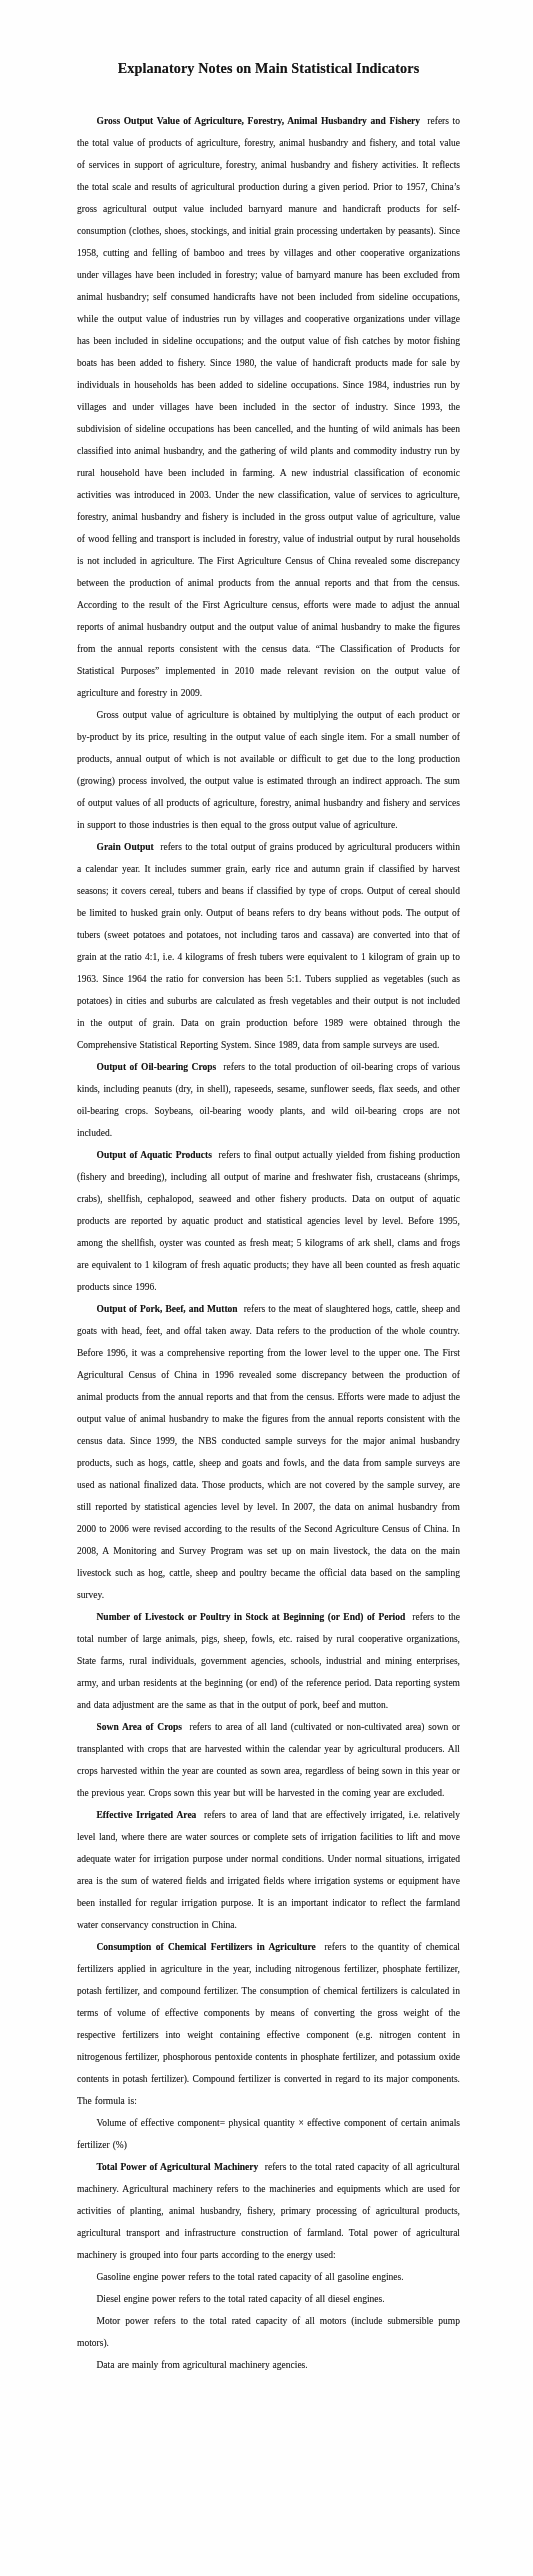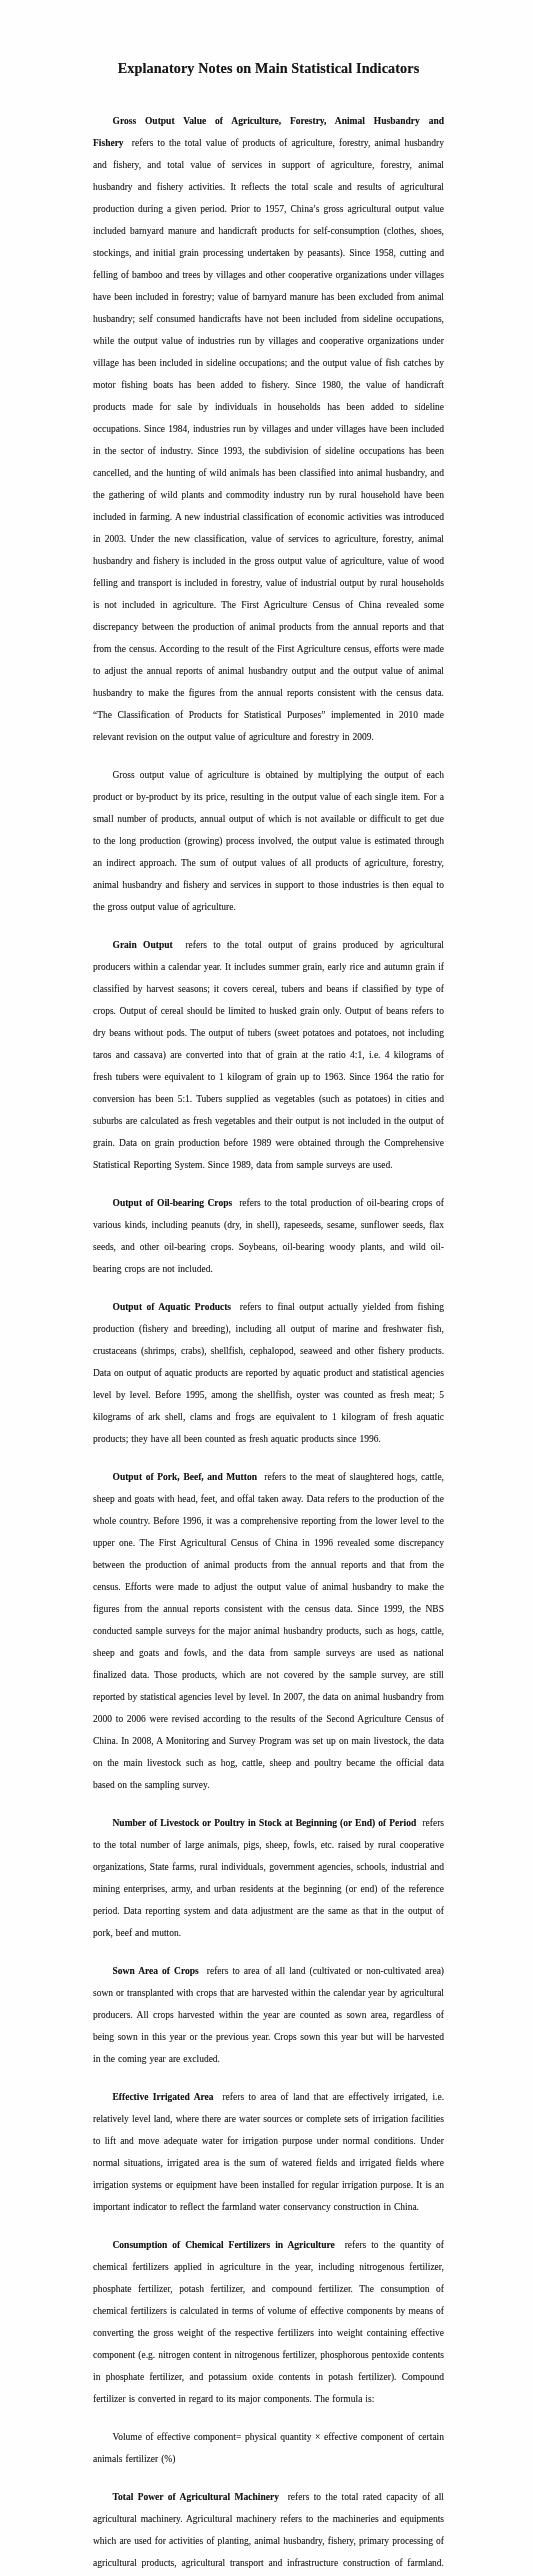--- a/index.html
+++ b/index.html
@@ -25,21 +25,21 @@
   .doc-title {
     font-size: 14.2px;
     font-weight: bold;
     text-align: center;
     margin: 0 0 33px 0;
     letter-spacing: 0.1px;
     color: #161616;
     text-shadow: 0 0 0.3px rgba(0,0,0,0.45);
   }
   .doc-body p {
-    margin: 16px;
+    margin: 0;
     font-size: 9.5px;
     line-height: 22px;
     text-align: justify;
     text-indent: 19.5px;
     color: #202020;
     text-shadow: 0 0 0.3px rgba(0,0,0,0.35);
     word-spacing: 0.6px;
   }
   .doc-body p .para-term {
     font-weight: bold;
@@ -63,15 +63,16 @@
       <p><span class="para-term">Output of Pork, Beef, and Mutton</span><span>refers to the meat of slaughtered hogs, cattle, sheep and goats with head, feet, and offal taken away. Data refers to the production of the whole country. Before 1996, it was a comprehensive reporting from the lower level to the upper one. The First Agricultural Census of China in 1996 revealed some discrepancy between the production of animal products from the annual reports and that from the census. Efforts were made to adjust the output value of animal husbandry to make the figures from the annual reports consistent with the census data. Since 1999, the NBS conducted sample surveys for the major animal husbandry products, such as hogs, cattle, sheep and goats and fowls, and the data from sample surveys are used as national finalized data. Those products, which are not covered by the sample survey, are still reported by statistical agencies level by level. In 2007, the data on animal husbandry from 2000 to 2006 were revised according to the results of the Second Agriculture Census of China. In 2008, A Monitoring and Survey Program was set up on main livestock, the data on the main livestock such as hog, cattle, sheep and poultry became the official data based on the sampling survey.</span></p>
       <p><span class="para-term">Number of Livestock or Poultry in Stock at Beginning (or End) of Period</span><span>refers to the total number of large animals, pigs, sheep, fowls, etc. raised by rural cooperative organizations, State farms, rural individuals, government agencies, schools, industrial and mining enterprises, army, and urban residents at the beginning (or end) of the reference period. Data reporting system and data adjustment are the same as that in the output of pork, beef and mutton.</span></p>
       <p><span class="para-term">Sown Area of Crops</span><span>refers to area of all land (cultivated or non-cultivated area) sown or transplanted with crops that are harvested within the calendar year by agricultural producers. All crops harvested within the year are counted as sown area, regardless of being sown in this year or the previous year. Crops sown this year but will be harvested in the coming year are excluded.</span></p>
       <p><span class="para-term">Effective Irrigated Area</span><span>refers to area of land that are effectively irrigated, i.e. relatively level land, where there are water sources or complete sets of irrigation facilities to lift and move adequate water for irrigation purpose under normal conditions. Under normal situations, irrigated area is the sum of watered fields and irrigated fields where irrigation systems or equipment have been installed for regular irrigation purpose. It is an important indicator to reflect the farmland water conservancy construction in China.</span></p>
       <p><span class="para-term">Consumption of Chemical Fertilizers in Agriculture</span><span>refers to the quantity of chemical fertilizers applied in agriculture in the year, including nitrogenous fertilizer, phosphate fertilizer, potash fertilizer, and compound fertilizer. The consumption of chemical fertilizers is calculated in terms of volume of effective components by means of converting the gross weight of the respective fertilizers into weight containing effective component (e.g. nitrogen content in nitrogenous fertilizer, phosphorous pentoxide contents in phosphate fertilizer, and potassium oxide contents in potash fertilizer). Compound fertilizer is converted in regard to its major components. The formula is:</span></p>
       <p><span>Volume of effective component= physical quantity × effective component of certain animals fertilizer (%)</span></p>
       <p><span class="para-term">Total Power of Agricultural Machinery</span><span>refers to the total rated capacity of all agricultural machinery. Agricultural machinery refers to the machineries and equipments which are used for activities of planting, animal husbandry, fishery, primary processing of agricultural products, agricultural transport and infrastructure construction of farmland. Total power of agricultural machinery is grouped into four parts according to the energy used:</span></p>
       <p><span>Gasoline engine power refers to the total rated capacity of all gasoline engines.</span></p>
       <p><span>Diesel engine power refers to the total rated capacity of all diesel engines.</span></p>
       <p><span>Motor power refers to the total rated capacity of all motors (include submersible pump motors).</span></p>
+      <p><span>Data are mainly from agricultural machinery agencies.</span></p>
     </div>
 </div>
 
 
 </body></html>

